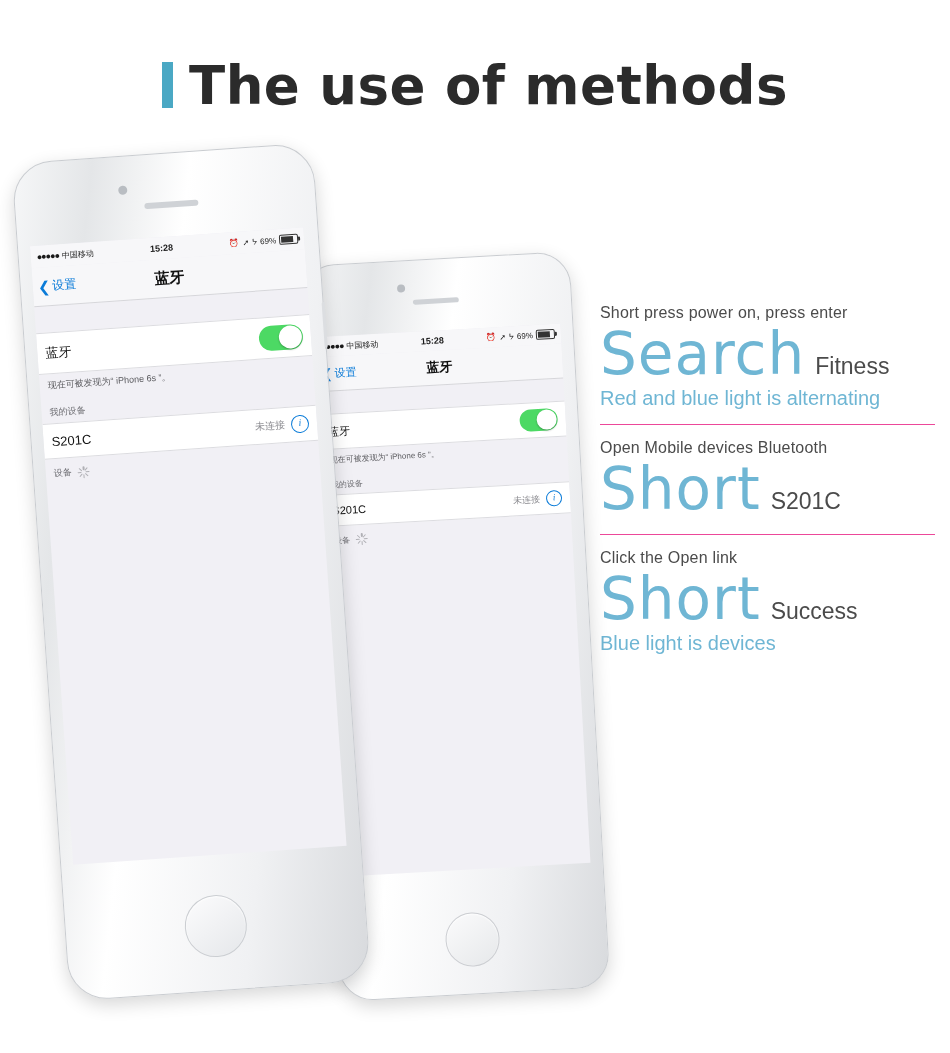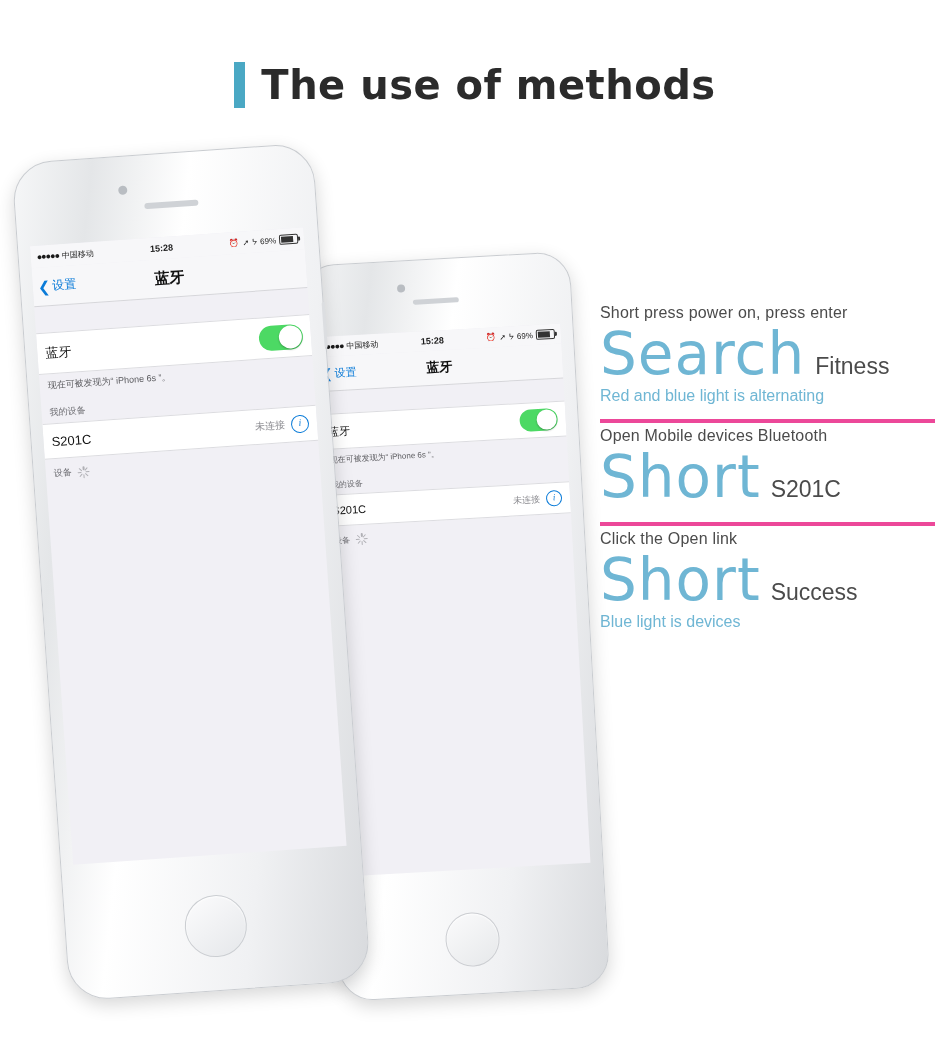--- a/index.html
+++ b/index.html
@@ -26,21 +26,21 @@
     align-items: center;
     justify-content: center;
   }
   .header-bar {
     width: 11px;
     height: 46px;
     background: #4aa8c4;
     margin-right: 16px;
   }
   .header-title {
-    font-size: 40px;
+    font-size: 53px;
     font-weight: bold;
     color: #2b2b2b;
     letter-spacing: 0.5px;
     font-family: "DejaVu Sans", sans-serif;
   }
 
   
   .phone {
     position: absolute;
   }
@@ -287,21 +287,21 @@
   }
 
   
   .steps {
     position: absolute;
     left: 600px;
     top: 304px;
     width: 335px;
   }
   .step { padding-bottom: 14px; }
-  .step + .step { border-top: 4px solid #ec4899; padding-top: 4px; }
+  .step + .step { border-top: 1px solid #ec4899; padding-top: 14px; }
   .step-top {
     font-size: 16px;
     color: #4b4b4b;
     letter-spacing: 0.2px;
     margin-bottom: 2px;
   }
   .step-main {
     display: flex;
     align-items: baseline;
     gap: 10px;
@@ -312,21 +312,21 @@
     font-weight: normal;
     letter-spacing: 1px;
     line-height: 1.05;
     font-family: "DejaVu Sans", sans-serif;
   }
   .step-small {
     font-size: 23px;
     color: #4b4b4b;
   }
   .step-sub {
-    font-size: 16px;
+    font-size: 20px;
     color: #6fb6d4;
     margin-top: 2px;
   }
 </style>
 </head>
 <body>
 
 <div class="header">
   <div class="header-bar"></div>
   <div class="header-title">The use of methods</div>

